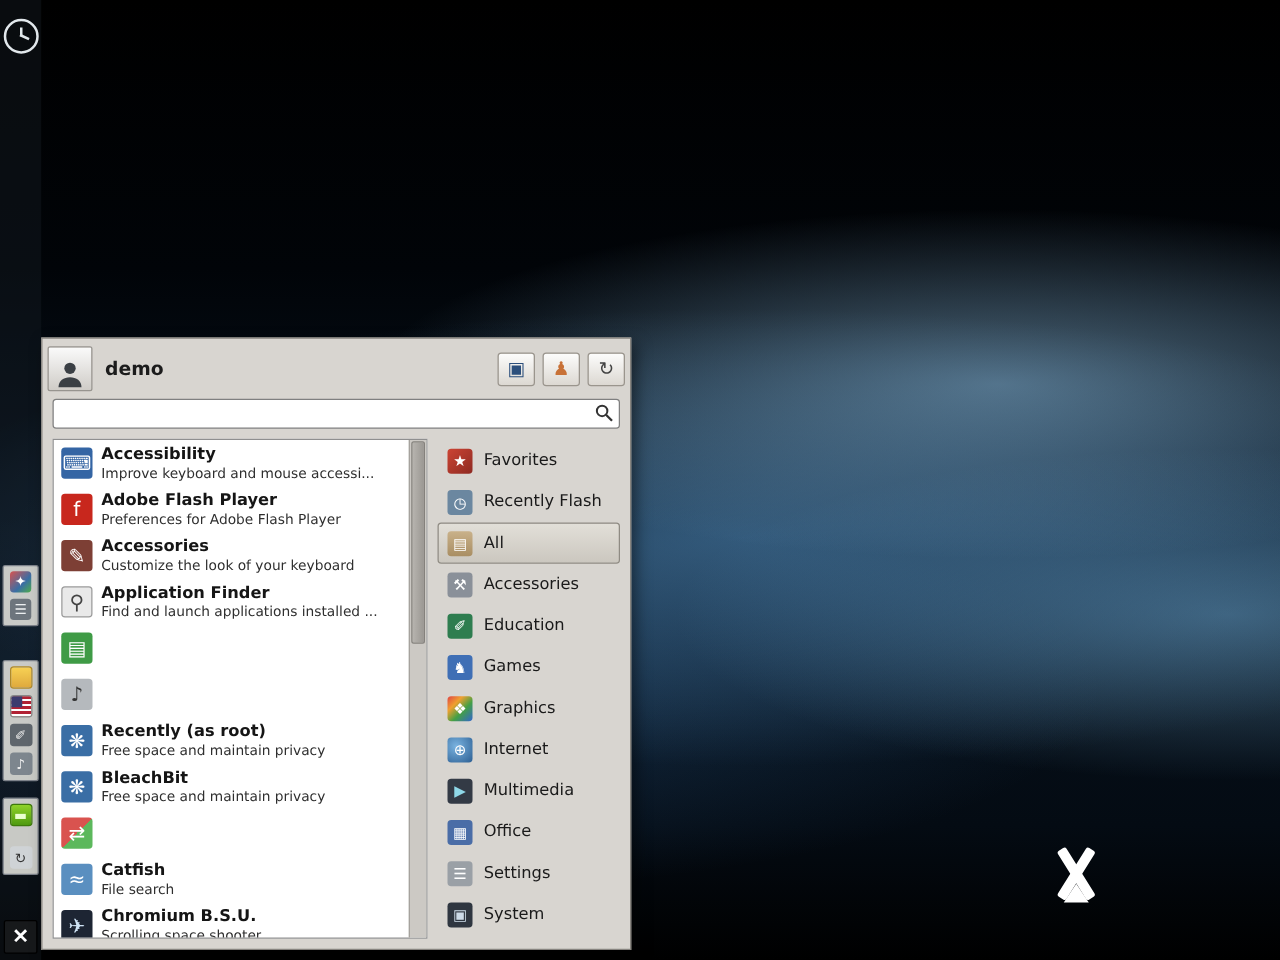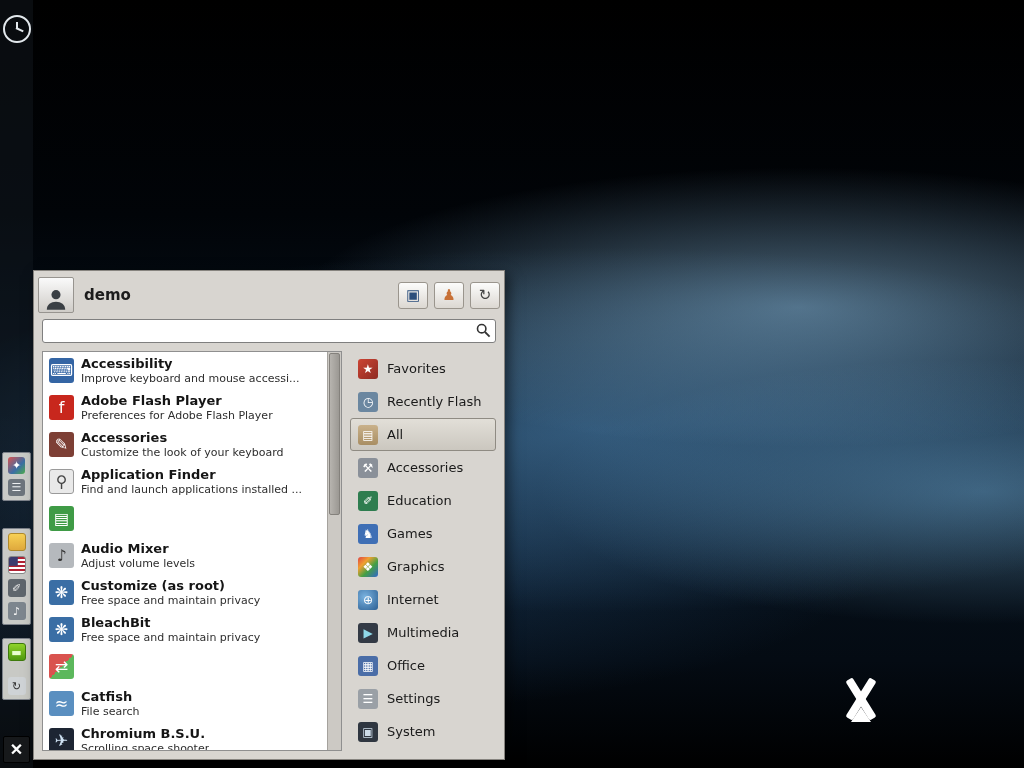--- a/index.html
+++ b/index.html
@@ -168,29 +168,25 @@
             <div class="app-text">
               <div class="app-title">Application Finder</div>
               <div class="app-desc">Find and launch applications installed ...</div>
             </div>
           </div>
           <div class="app-row">
             <span class="ic" style="height: 25px; width: 25px; font-size: 16px; background: rgb(63, 155, 70); color: rgb(255, 255, 255);">▤</span>
           </div>
           <div class="app-row">
             <span class="ic" style="height: 25px; width: 25px; font-size: 16px; background: rgb(181, 185, 189); color: rgb(51, 51, 51);">♪</span>
-            <div class="app-text">
-              <div class="app-title">Audio Mixer</div>
-              <div class="app-desc">Adjust volume levels</div>
-            </div>
           </div>
           <div class="app-row">
             <span class="ic" style="height: 25px; width: 25px; font-size: 16px; background: rgb(58, 110, 165); color: rgb(255, 255, 255);">❋</span>
             <div class="app-text">
-              <div class="app-title">Customize (as root)</div>
+              <div class="app-title">Recently (as root)</div>
               <div class="app-desc">Free space and maintain privacy</div>
             </div>
           </div>
           <div class="app-row">
             <span class="ic" style="height: 25px; width: 25px; font-size: 16px; background: rgb(58, 110, 165); color: rgb(255, 255, 255);">❋</span>
             <div class="app-text">
               <div class="app-title">BleachBit</div>
               <div class="app-desc">Free space and maintain privacy</div>
             </div>
           </div>

